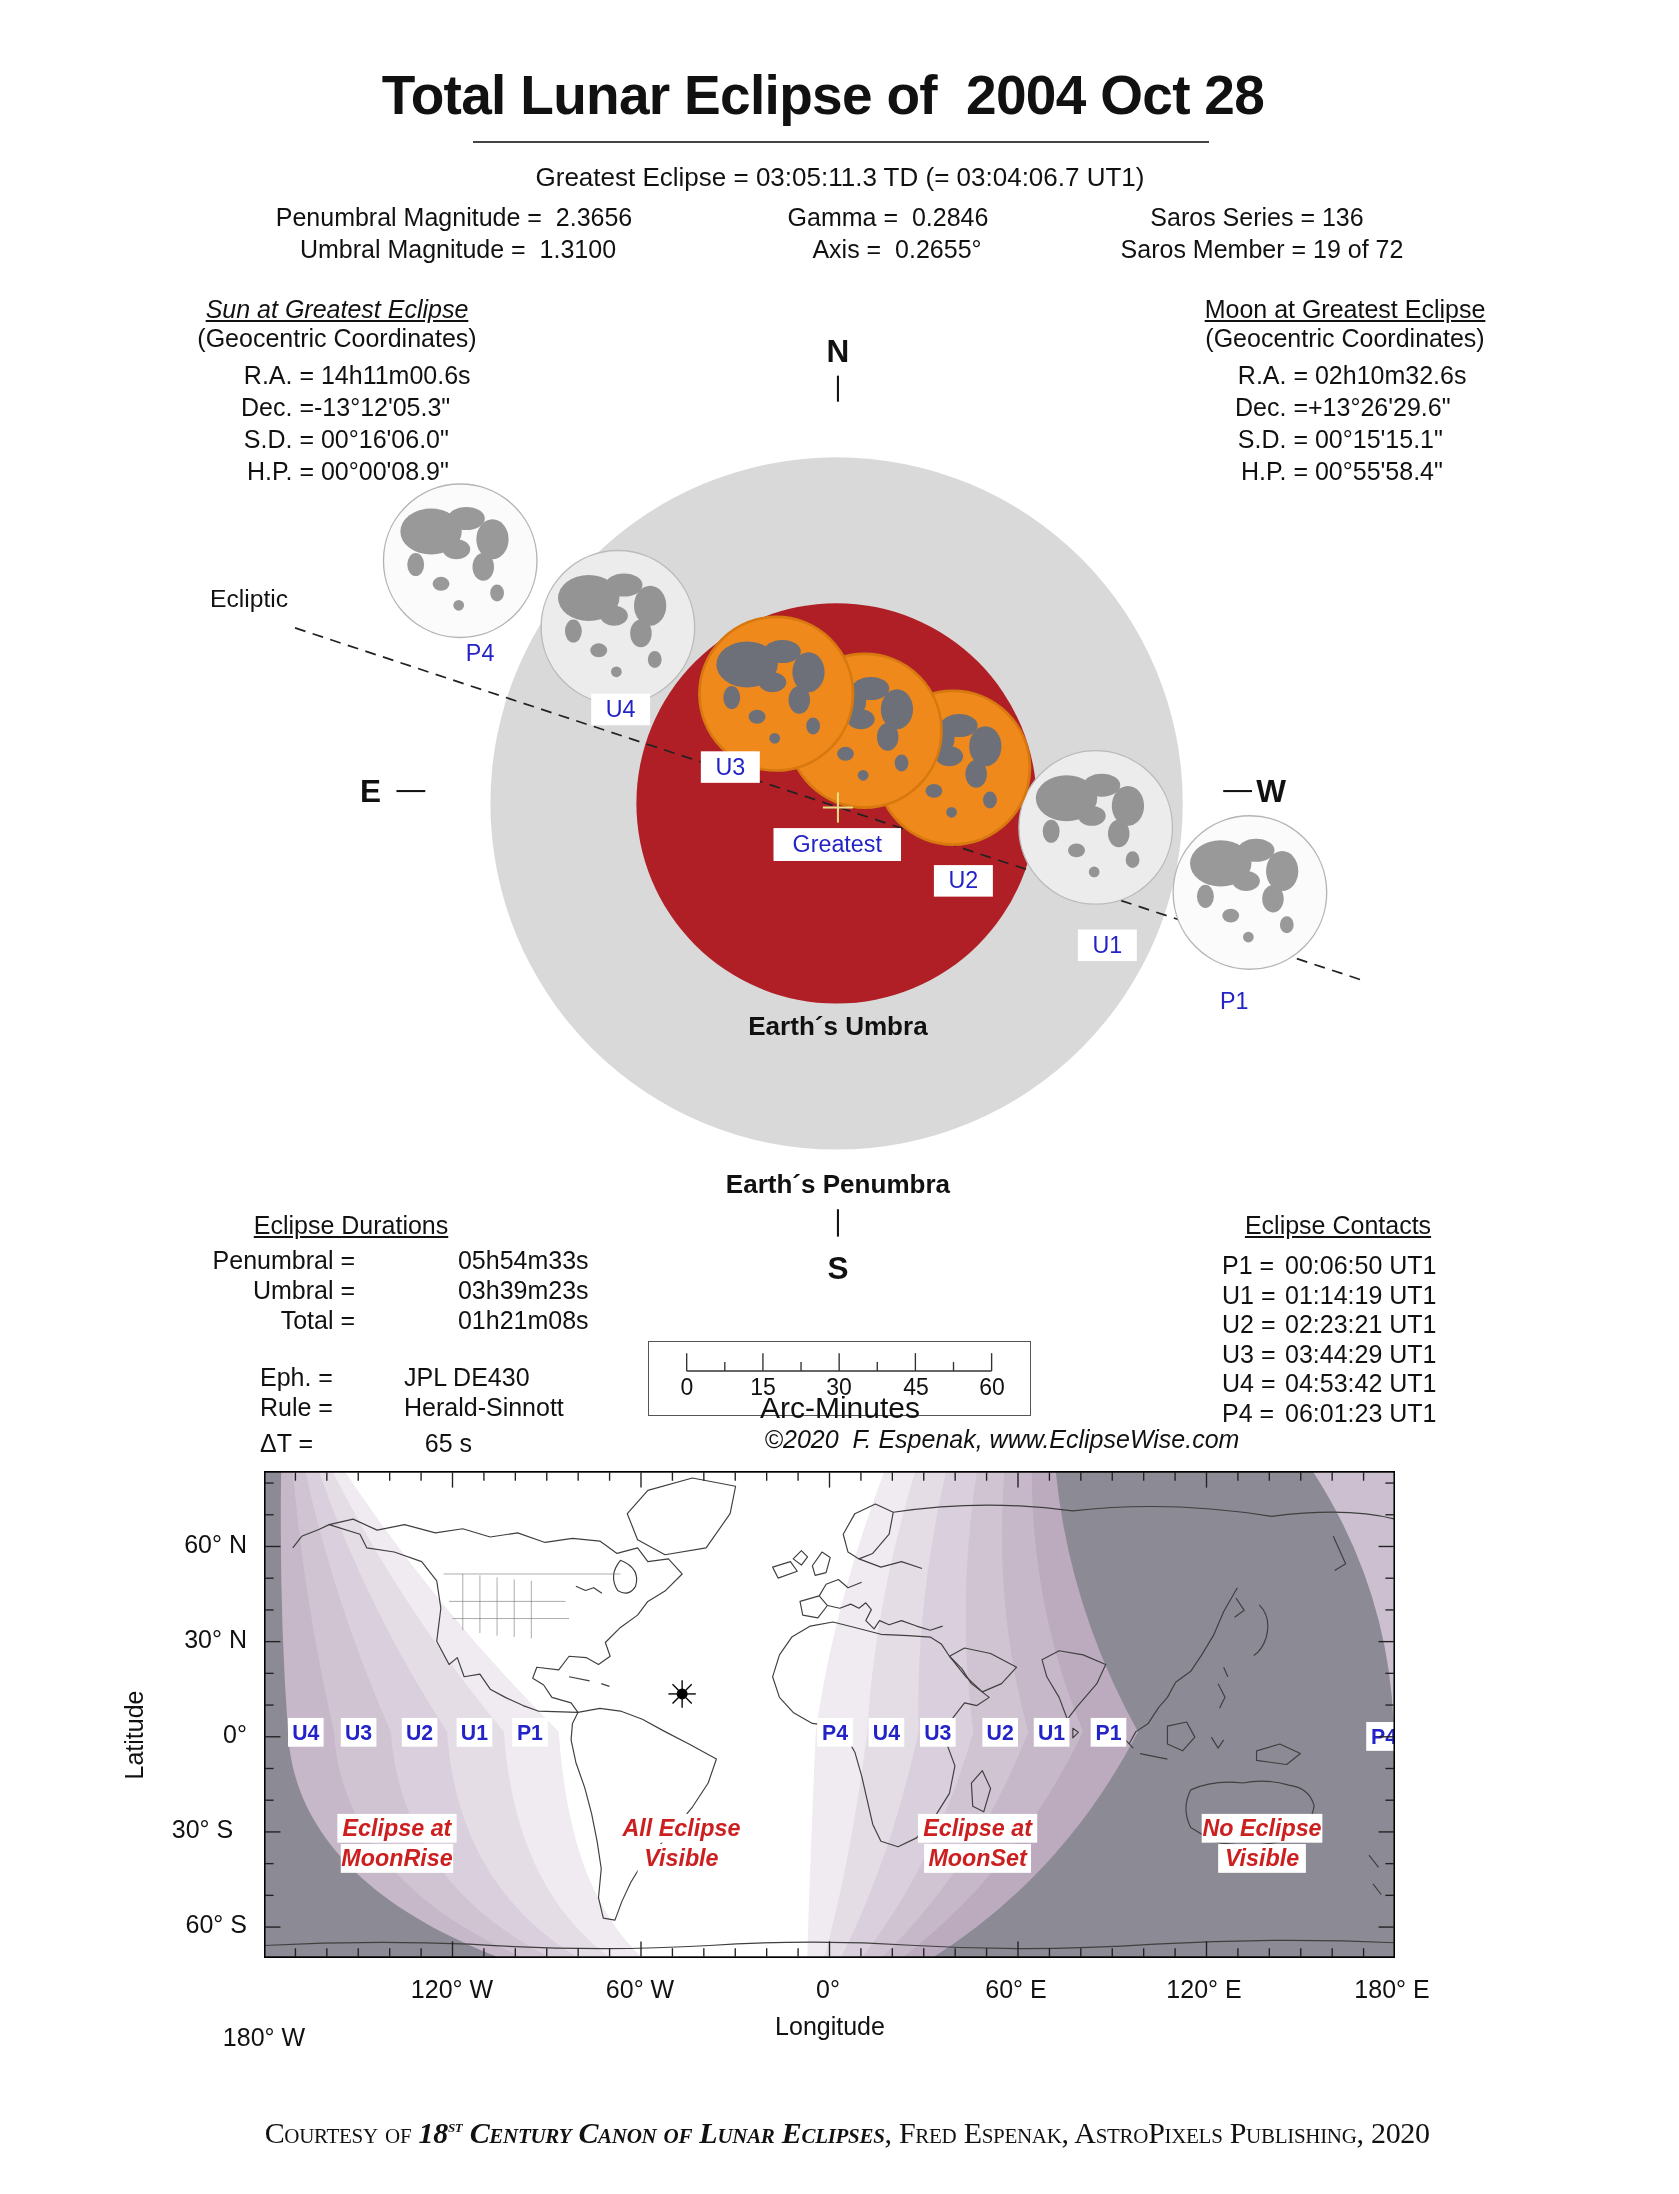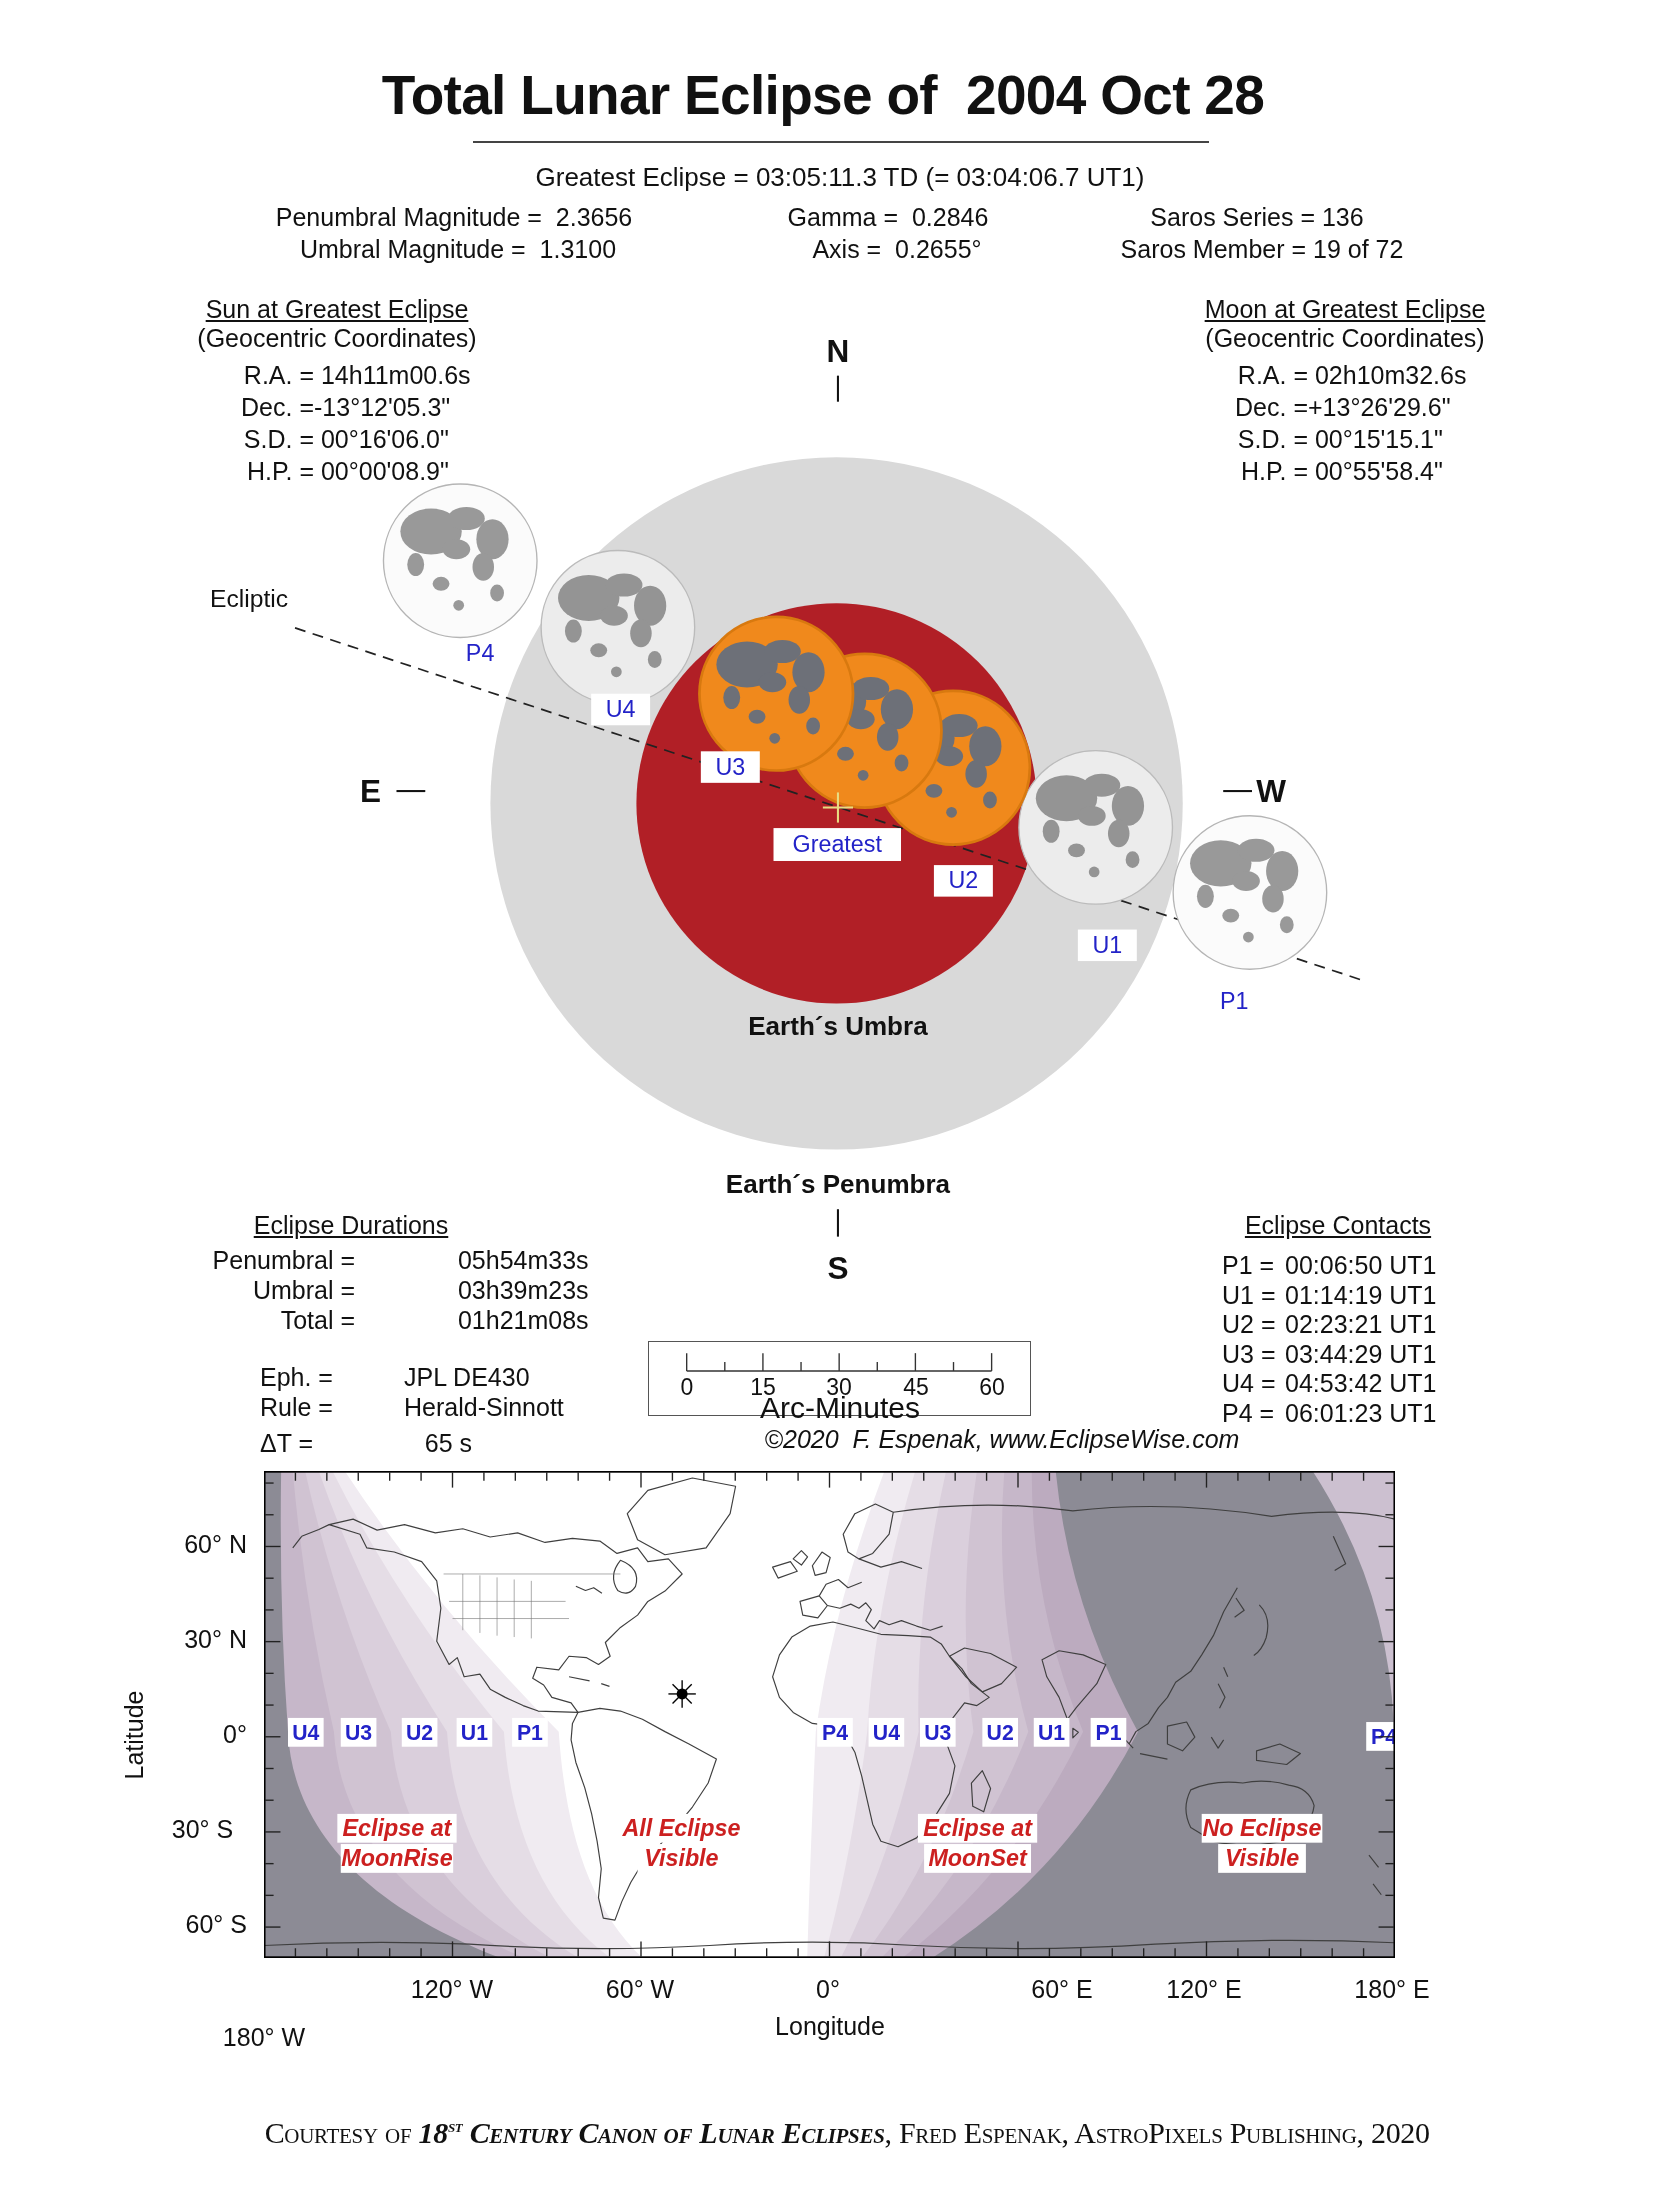--- a/index.html
+++ b/index.html
@@ -41,21 +41,21 @@
 <div class="abs cx sub" style="left:840px;top:162px;">Greatest Eclipse =  03:05:11.3 TD   (= 03:04:06.7 UT1)</div>
 
 <div class="abs cx stat" style="left:454px;top:203px;">Penumbral Magnitude =  2.3656</div>
 <div class="abs cx stat" style="left:888px;top:203px;">Gamma =  0.2846</div>
 <div class="abs cx stat" style="left:1257px;top:203px;">Saros Series = 136</div>
 <div class="abs cx stat" style="left:458px;top:235px;">Umbral Magnitude =  1.3100</div>
 <div class="abs cx stat" style="left:897px;top:235px;">Axis =  0.2655°</div>
 <div class="abs cx stat" style="left:1262px;top:235px;">Saros Member = 19 of 72</div>
 
 <div class="abs">
-  <div class="abs cx blocktitle" style="left:337px;top:295px;">Sun at Greatest Eclipse</div>
+  <div class="abs cx blocktitle" style="left:337px;top:295px;font-style:italic;">Sun at Greatest Eclipse</div>
   <div class="abs cx blocksub" style="left:337px;top:324px;">(Geocentric Coordinates)</div>
   <div class="abs" style="left:233px;top:359px;">
     <div class="kvrow"><span class="k" style="width:81px">R.A. =</span><span> 14h11m00.6s</span></div>
     <div class="kvrow"><span class="k" style="width:81px">Dec. =</span><span>-13°12'05.3"</span></div>
     <div class="kvrow"><span class="k" style="width:81px">S.D. =</span><span> 00°16'06.0"</span></div>
     <div class="kvrow"><span class="k" style="width:81px">H.P. =</span><span> 00°00'08.9"</span></div>
   </div>
 </div>
 
 <div class="abs">
@@ -433,21 +433,21 @@
 <span class="abs maplab" style="left:158px;top:1625px;width:89px;text-align:right;">30° N</span>
 <span class="abs maplab" style="left:158px;top:1720px;width:89px;text-align:right;">0°</span>
 <span class="abs maplab" style="left:158px;top:1815px;width:89px;text-align:center;">30° S</span>
 <span class="abs maplab" style="left:158px;top:1910px;width:89px;text-align:right;">60° S</span>
 <span class="abs maplab" style="left:134px;top:1735px;transform:translate(-50%,-50%) rotate(-90deg);">Latitude</span>
 
 <span class="abs cx maplab" style="left:264px;top:1975px;margin-top:48px;">180° W</span>
 <span class="abs cx maplab" style="left:452px;top:1975px;">120° W</span>
 <span class="abs cx maplab" style="left:640px;top:1975px;">60° W</span>
 <span class="abs cx maplab" style="left:828px;top:1975px;">0°</span>
-<span class="abs cx maplab" style="left:1016px;top:1975px;margin-left:46px;">60° E</span>
+<span class="abs cx maplab" style="left:1016px;top:1975px;">60° E</span>
 <span class="abs cx maplab" style="left:1204px;top:1975px;">120° E</span>
 <span class="abs cx maplab" style="left:1392px;top:1975px;">180° E</span>
 <span class="abs cx maplab" style="left:830px;top:2012px;">Longitude</span>
 
 <div class="abs footer" style="left:0;top:2082px;width:1680px;text-align:center;">
   <span>Courtesy of </span><span class="book">18</span><sup class="book">st</sup><span class="book"> Century Canon of Lunar Eclipses</span><span>, Fred Espenak, AstroPixels Publishing, 2020</span>
 </div>
 
 
 </body></html>

